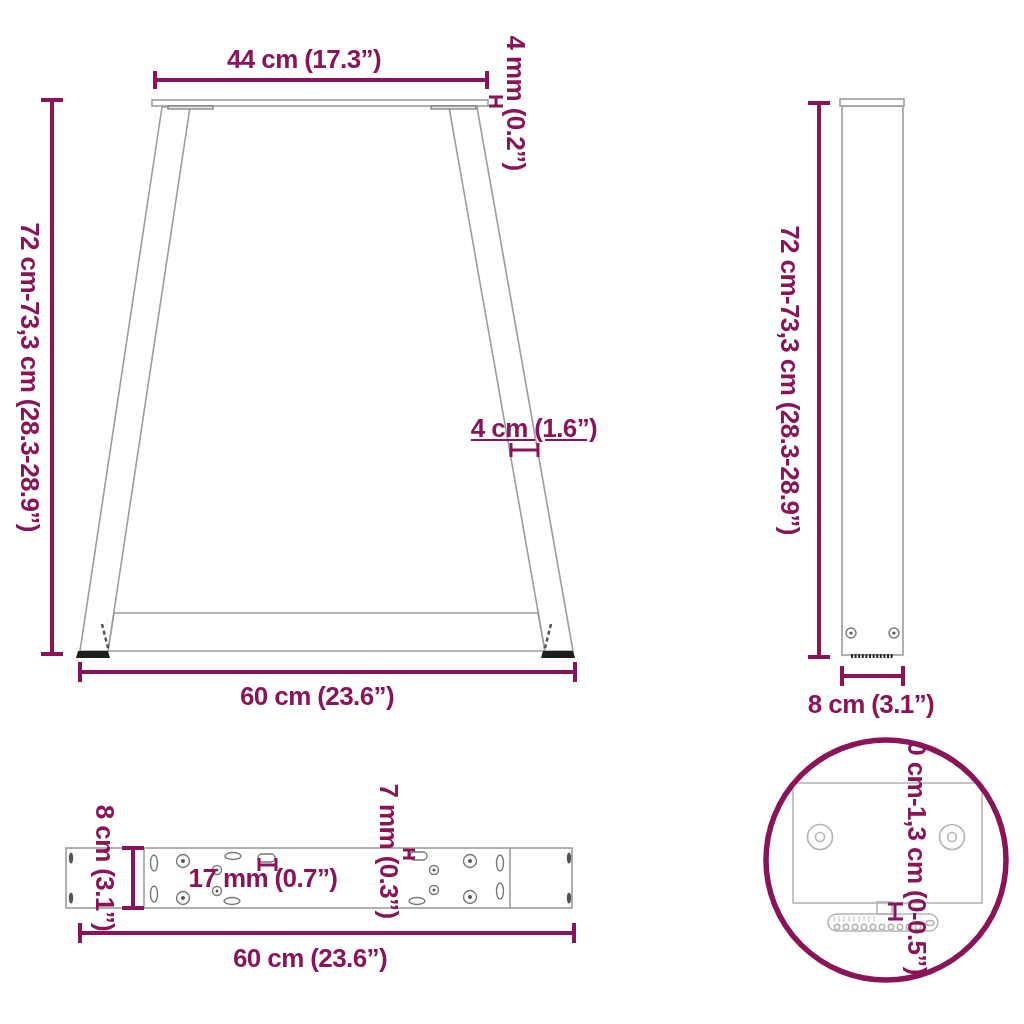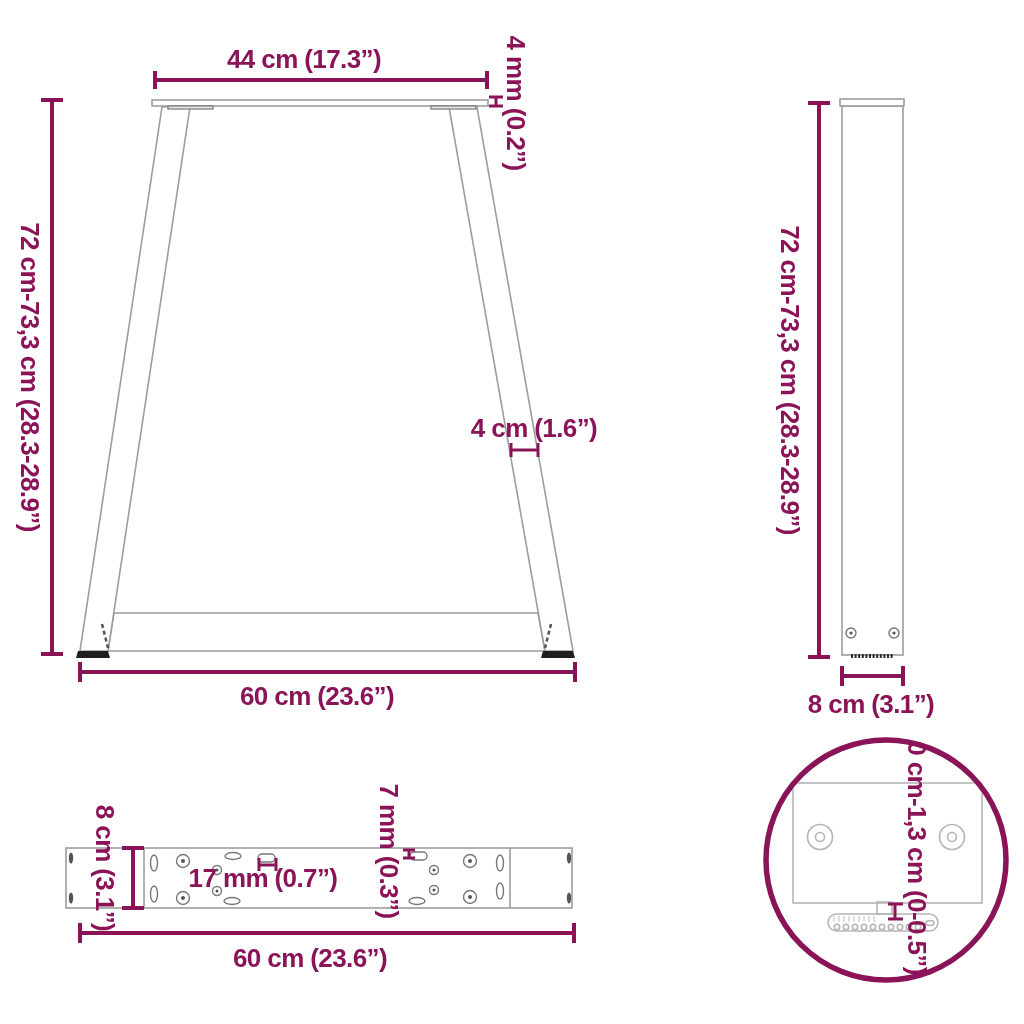--- a/index.html
+++ b/index.html
@@ -202,21 +202,21 @@
 
       <line class="dimsm" x1="888" y1="904" x2="903" y2="904"></line>
       <line class="dimsm" x1="888" y1="919" x2="903" y2="919"></line>
       <line class="dimsm" x1="895" y1="904" x2="895" y2="919"></line>
     </g>
   </svg>
 
   <div class="label" style="left:304px;top:59px;">44 cm (17.3”)</div>
   <div class="label v" style="left:516px;top:103px;">4 mm (0.2”)</div>
   <div class="label v" style="left:30px;top:377px;">72 cm-73,3 cm (28.3-28.9”)</div>
-  <div class="label" style="left:534px;top:428px;">4 cm (1.6”)</div>
+  <div class="label" style="left:534px;top:428px;text-decoration:underline;">4 cm (1.6”)</div>
   <div class="label" style="left:317px;top:696px;">60 cm (23.6”)</div>
 
   <div class="label v" style="left:790px;top:380px;">72 cm-73,3 cm (28.3-28.9”)</div>
   <div class="label" style="left:871px;top:704px;">8 cm (3.1”)</div>
 
   <div class="label v" style="left:105px;top:868px;">8 cm (3.1”)</div>
   <div class="label" style="left:263px;top:878px;">17 mm (0.7”)</div>
   <div class="label v" style="left:389px;top:851px;">7 mm (0.3”)</div>
   <div class="label" style="left:310px;top:958px;">60 cm (23.6”)</div>
 

